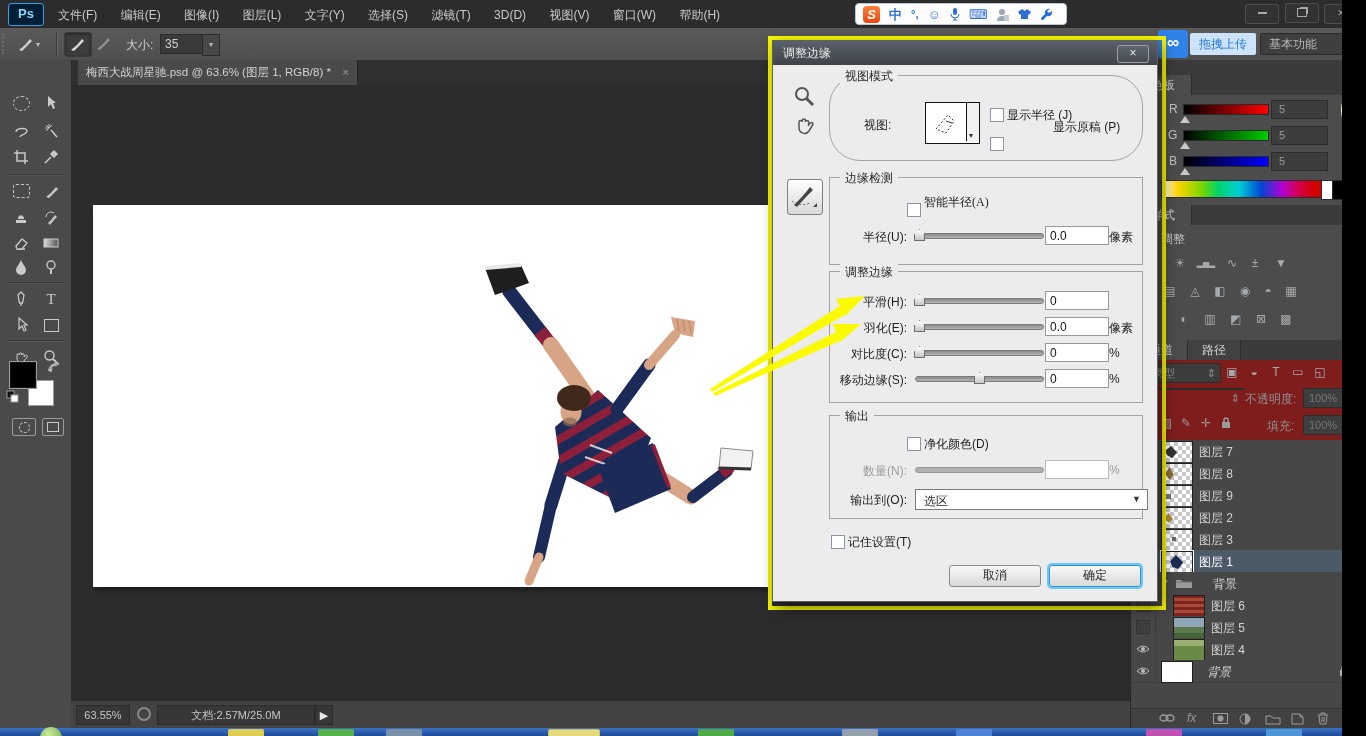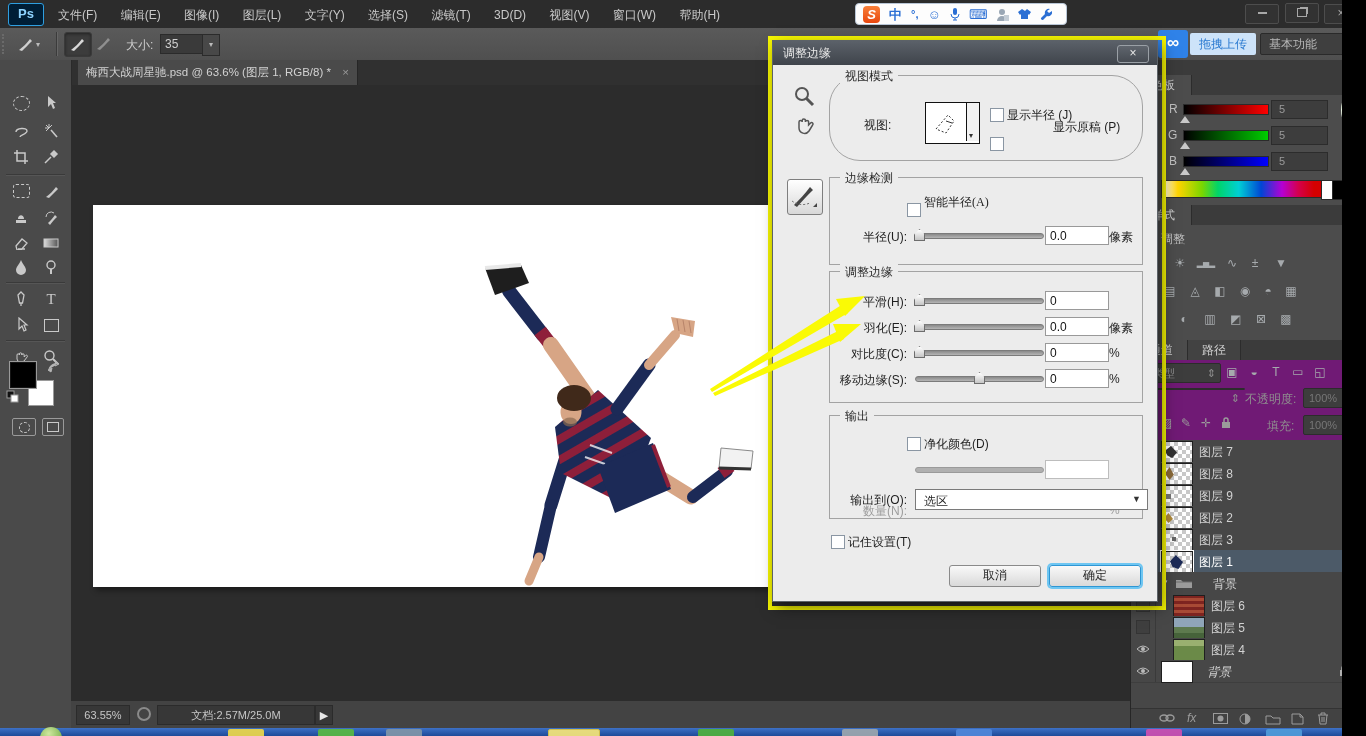--- a/index.html
+++ b/index.html
@@ -66,21 +66,21 @@
   
   #dlgframe{left:768px;top:36px;width:390px;height:566px;border:4px solid #f6f602;z-index:40;}
   #dialog{position:absolute;left:0;top:0;width:386px;height:562px;background:#ececec;border:1px solid #5c6268;
           box-sizing:border-box;box-shadow:4px 6px 14px rgba(0,0,0,.5);}
   #dlgtitle{position:absolute;left:0;top:0;width:100%;height:24px;background:linear-gradient(#5b6169,#3f444b);
             color:#e9e9e9;font-size:12px;line-height:24px;padding-left:10px;box-sizing:border-box;}
   .grp{position:absolute;border:1px solid #a3a3a3;}
   .leg{position:absolute;top:-8px;left:10px;background:#ececec;padding:0 5px;font-size:12px;color:#2b2b2b;}
   .dtext{position:absolute;font-size:12px;color:#1f1f1f;white-space:nowrap;}
   .dlabel{position:absolute;font-size:12px;color:#1f1f1f;width:77px;text-align:right;white-space:nowrap;}
-  .gray{color:#9d9d9d !important;margin-top:40px;}
+  .gray{color:#9d9d9d !important;}
   .cb{position:absolute;width:12px;height:12px;background:#fff;border:1px solid #8a96a3;}
   .track{position:absolute;width:127px;height:4px;background:linear-gradient(#898989,#b5b5b5);
          border:1px solid #7b7b7b;border-radius:3px;}
   .thumbk{position:absolute;top:-5px;width:11px;height:12px;background:linear-gradient(#fefefe,#c6c6c6);
           border:1px solid #6d6d6d;box-sizing:border-box;clip-path:polygon(50% 0,100% 45%,100% 100%,0 100%,0 45%);}
   .dinput{position:absolute;width:54px;height:17px;background:#fff;border:1px solid #999;font-size:12px;
           color:#111;padding:0 4px;font-family:"Liberation Sans","DejaVu Sans",sans-serif;}
   .dbtn{position:absolute;width:90px;height:20px;background:linear-gradient(#f9f9f9,#d9d9d9);border:1px solid #8a8a8a;
         border-radius:3px;font-size:12px;color:#1f1f1f;text-align:center;line-height:19px;}
   #okbtn{border:1px solid #2e96d4;box-shadow:0 0 0 2px #6ec6f2;}
@@ -418,21 +418,21 @@
       <span class="icong" style="left:119px;top:86px;">⊠</span>
       <span class="icong" style="left:144px;top:86px;">▩</span>
     </div>
 
     <div class="phdr" style="top:280px;">
       <span class="ptab" style="left:4px;width:52px;">通道</span>
       <span class="ptab" style="left:57px;width:52px;background:#424242;">路径</span>
       <span class="pmenu">▾≡</span>
     </div>
 
-    <div class="a" style="left:0;top:300px;width:236px;height:80px;background:#701a75;border-bottom:6px solid #d946ef;">
+    <div class="a" style="left:0;top:300px;width:236px;height:80px;background:#7f1d1d;border-bottom:6px solid #d946ef;">
       <div class="dwell" style="left:16px;top:3px;width:62px;">
         <span>类型</span>
         <span style="position:absolute;right:4px;">⇕</span>
       </div>
       <span class="icong" style="left:90px;top:4px;">▣</span>
       <span class="icong" style="left:112px;top:4px;">◒</span>
       <span class="icong" style="left:134px;top:4px;">T</span>
       <span class="icong" style="left:156px;top:4px;">▭</span>
       <span class="icong" style="left:178px;top:4px;">◱</span>
       <div class="a" style="left:214px;top:5px;width:10px;height:14px;background:#333;border:1px solid #2a2a2a;"></div>

